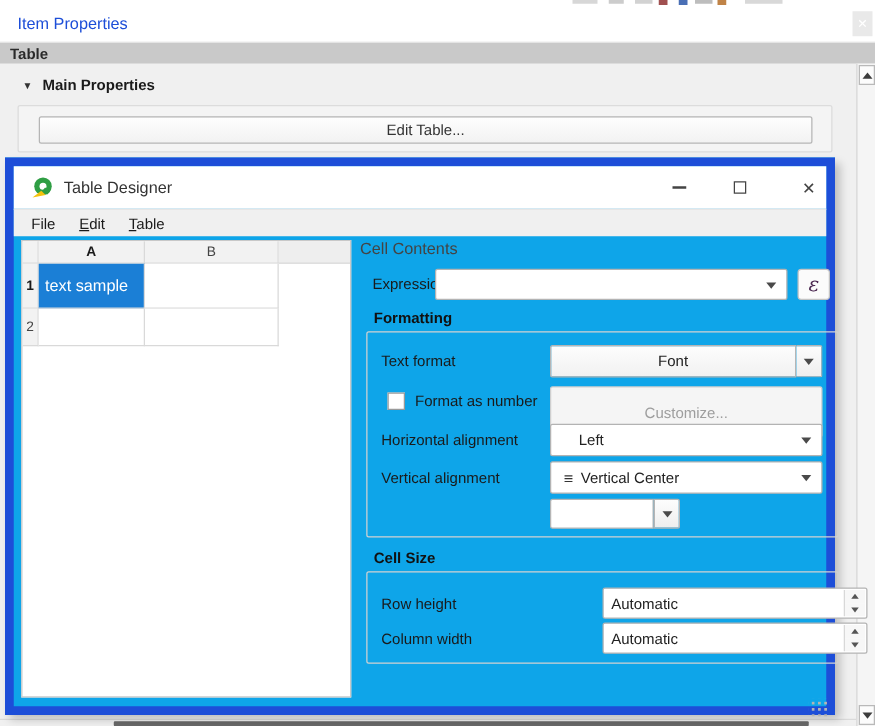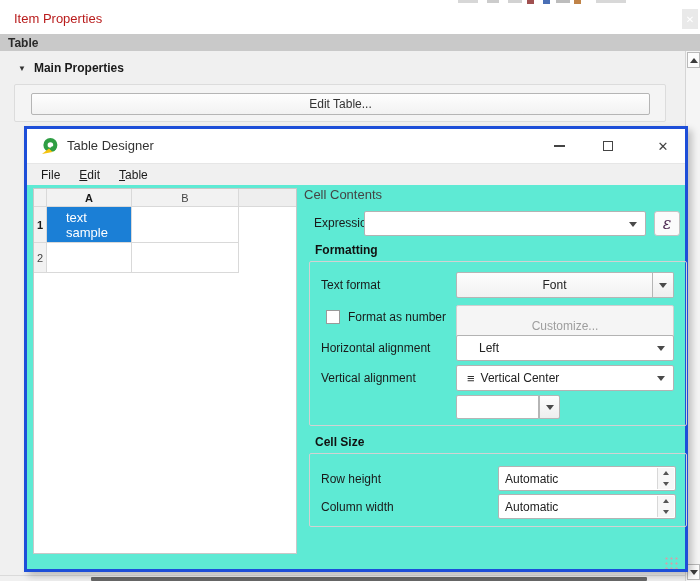--- a/index.html
+++ b/index.html
@@ -3,21 +3,21 @@
 <meta charset="utf-8">
 <style>
   * { margin:0; padding:0; box-sizing:border-box; }
   html,body { background:#ffffff; }
   body { font-family:"Liberation Sans", sans-serif; color:#1a1a1a; }
   #screen { position:relative; width:700px; height:581px; overflow:hidden; background:#fff; }
 
   
   .top-frag { position:absolute; top:0; }
   .ip-titlebar { position:absolute; left:0; top:5px; width:700px; height:28px; background:#fff; }
-  .ip-title { position:absolute; left:14px; top:6px; font-size:13px; color:#b91c1c; }
+  .ip-title { position:absolute; left:14px; top:6px; font-size:13px; color:#1d4ed8; }
   .ip-close { position:absolute; right:2px; top:4px; width:16px; height:20px; background:#e9e9e9;
               color:#ffffff; font-size:10px; display:flex; align-items:center; justify-content:center; }
   .section-bar { position:absolute; left:0; top:33px; width:700px; height:18px; background:#c9c9c9;
                  border-top:1px solid #ffffff; }
   .section-bar span { position:absolute; left:8px; top:2px; font-size:12px; font-weight:bold; color:#2a2a2a; }
   .panel-body { position:absolute; left:0; top:51px; width:700px; height:530px; background:#f0f0f0; }
 
   .collapse-row { position:absolute; left:18px; top:10px; display:flex; align-items:center; }
   .collapse-arrow { font-size:8px; color:#333; margin-right:8px; }
   .collapse-label { font-size:12px; font-weight:bold; color:#1a1a1a; }
@@ -35,22 +35,22 @@
             display:flex; align-items:center; justify-content:center; }
   .tri-up-sm { width:0; height:0; border-left:4px solid transparent; border-right:4px solid transparent;
                border-bottom:5px solid #3c3c3c; }
   .tri-down-sm { width:0; height:0; border-left:4px solid transparent; border-right:4px solid transparent;
                  border-top:5px solid #3c3c3c; }
 
   .bottom-line { position:absolute; left:0; top:524px; width:685px; height:1px; background:#dadada; }
   .bottom-dark-bar { position:absolute; left:91px; top:526px; width:556px; height:4px; background:#686868; border-radius:1px; }
 
   
-  .dialog { position:absolute; left:24px; top:126px; width:664px; height:446px; background:#5eead4;
-            border:3px solid #1d4ed8; box-shadow:4px 4px 7px rgba(0,0,0,0.22); }
+  .dialog { position:absolute; left:4px; top:126px; width:664px; height:446px; background:#0ea5e9;
+            border:7px solid #1d4ed8; box-shadow:4px 4px 7px rgba(0,0,0,0.22); }
   .dlg-titlebar { position:absolute; left:0; top:0; width:100%; height:34px; background:#ffffff; }
   .dlg-logo { position:absolute; left:14px; top:8px; width:18px; height:18px; }
   .dlg-title { position:absolute; left:40px; top:9px; font-size:13px; color:#333; }
   .winbtn { position:absolute; top:7px; width:30px; height:20px; display:flex; align-items:center; justify-content:center; }
   .min-glyph { width:11px; height:2px; background:#444; }
   .max-glyph { width:10px; height:10px; border:1px solid #444; background:transparent; }
   .close-glyph { font-size:13px; color:#444; line-height:1; }
 
   .dlg-menubar { position:absolute; left:0; top:34px; width:100%; height:22px; background:#f0f0f0;
                  border-top:1px solid #e6e6e6; display:flex; align-items:center; padding-left:14px; }
@@ -64,21 +64,21 @@
   .hdr-cell { background:#f2f2f2; border-right:1px solid #d9d9d9; border-bottom:1px solid #d9d9d9;
               font-size:11px; color:#444; display:flex; align-items:center; justify-content:center; height:18px; }
   .hdr-corner { width:13px; }
   .hdr-a { width:85px; font-weight:bold; color:#1a1a1a; }
   .hdr-b { width:107px; }
   .hdr-fill { flex:1; border-right:none; background:#eeeeee; }
   .rowhdr { width:13px; background:#f2f2f2; border-right:1px solid #d9d9d9; border-bottom:1px solid #d9d9d9;
             font-size:11px; color:#444; display:flex; align-items:center; justify-content:center; }
   .rowhdr.sel { font-weight:bold; color:#1a1a1a; }
   .cell { border-right:1px solid #d9d9d9; border-bottom:1px solid #d9d9d9; background:#fff;
-          font-size:13px; display:flex; align-items:center; padding-left:19px; }
+          font-size:13px; display:flex; align-items:center; padding-left:5px; }
   .cell-a { width:85px; }
   .cell-b { width:107px; }
   .cell-sel { background:#1b7fd6; color:#ffffff; }
   .row1 { height:36px; }
   .row2 { height:30px; }
 
   
   .cc-heading { position:absolute; left:277px; top:58px; font-size:13px; color:#444; }
   .fieldlabel { font-size:12px; color:#1a1a1a; }
   .expr-label { position:absolute; left:287px; top:82px; height:25px; line-height:25px; }
@@ -109,21 +109,21 @@
                  border-left:none; border-radius:0 2px 2px 0; display:flex; align-items:center; justify-content:center; }
   .checkbox { position:absolute; left:299px; width:14px; height:14px; background:#fff; border:1px solid #9a9a9a; }
   .cb-label { position:absolute; left:321px; height:26px; line-height:26px; }
   .btn-disabled { background:#f5f5f5; border:1px solid #cfcfcf; color:#9e9e9e; }
   .combo-row { border:1px solid #b3b3b3; }
   .va-icon { font-size:13px; color:#333; margin:0 6px 0 10px; }
   .pad-left { padding-left:22px; }
   .color-main { width:83px; flex:none; background:#ffffff; border:1px solid #b5b5b5; border-radius:2px 0 0 2px; }
   .color-rest { flex:1; }
 
-  .spin { position:absolute; left:471px; width:178px; height:25px; background:#fff; border:1px solid #b3b3b3;
+  .spin { position:absolute; left:471px; width:212px; height:25px; background:#fff; border:1px solid #b3b3b3;
           border-radius:2px; font-size:12px; color:#222; display:flex; align-items:center; padding-left:6px; }
   .spin-arrows { position:absolute; right:1px; top:1px; bottom:1px; width:17px; display:flex; flex-direction:column;
                  border-left:1px solid #d8d8d8; }
   .spin-half { flex:1; display:flex; align-items:center; justify-content:center; background:#f7f7f7; }
   .tri-up-xs { width:0; height:0; border-left:3px solid transparent; border-right:3px solid transparent;
                border-bottom:4px solid #555; }
   .tri-down-xs { width:0; height:0; border-left:3px solid transparent; border-right:3px solid transparent;
                  border-top:4px solid #555; }
 
   .resize-grip { position:absolute; left:636px; top:426px; width:16px; height:14px;

